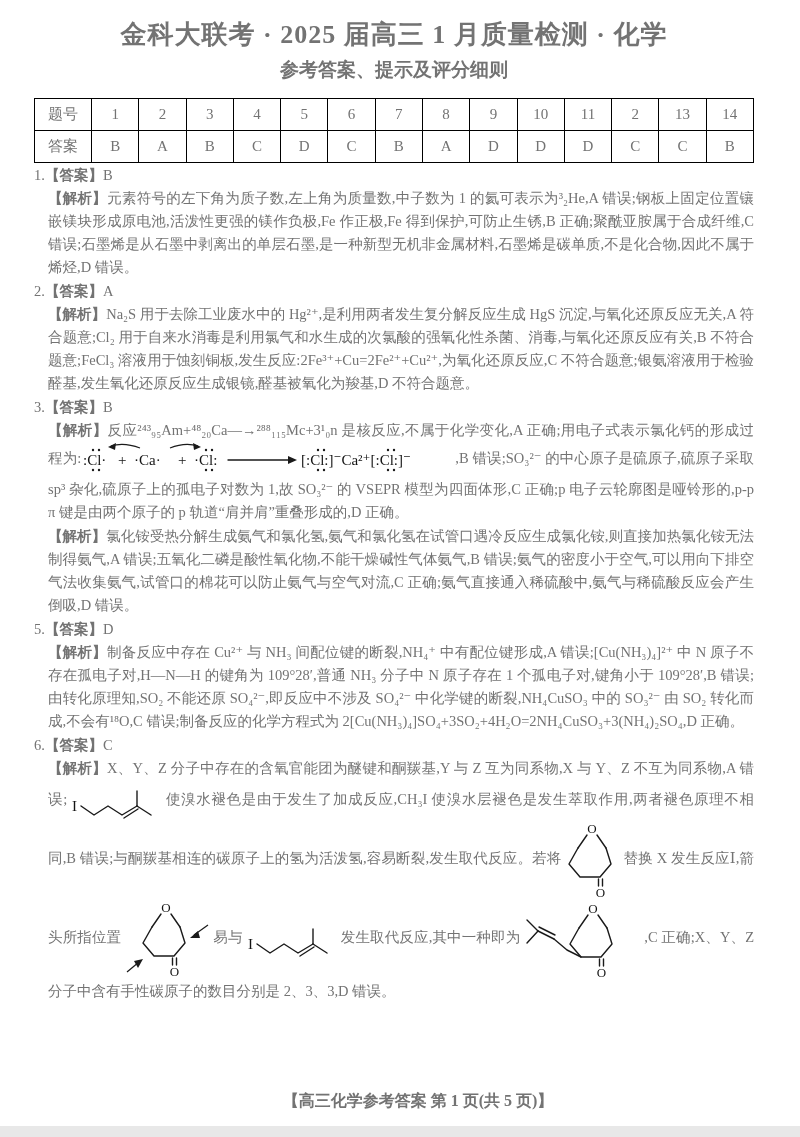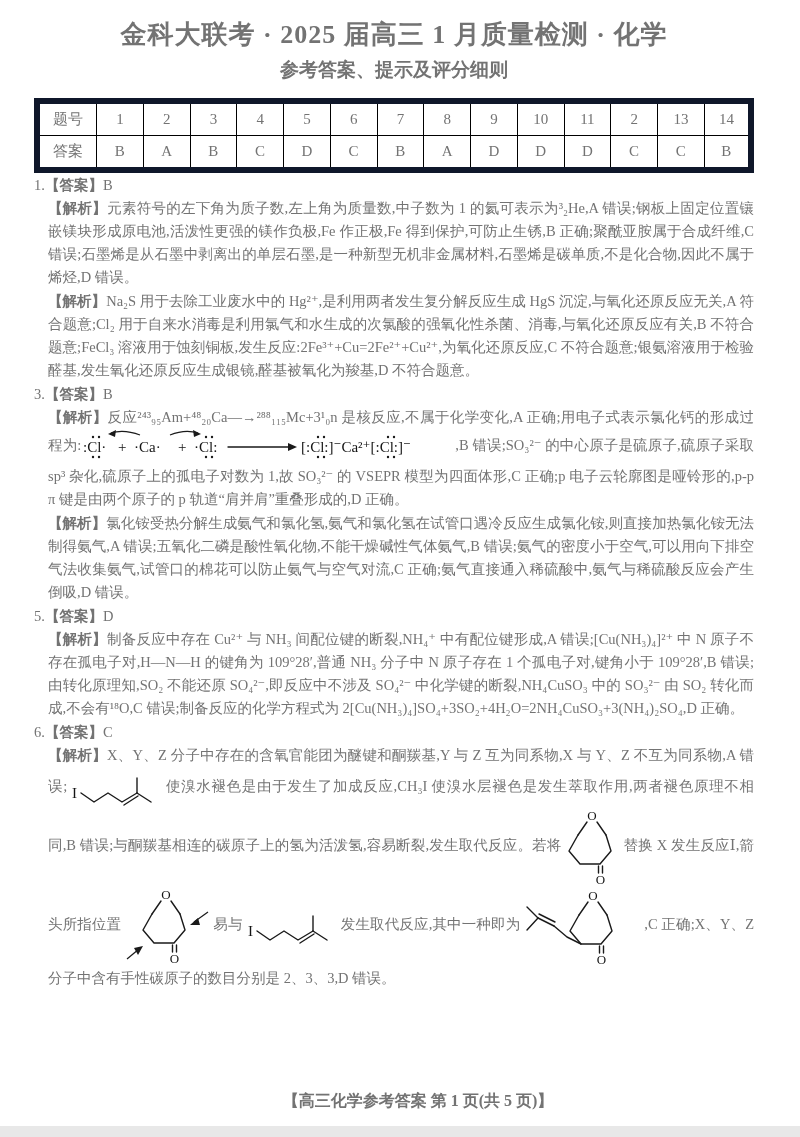--- a/index.html
+++ b/index.html
@@ -11,21 +11,21 @@
   }
   .title{
     text-align:center;font-size:26px;font-weight:bold;letter-spacing:1px;
     margin-top:6px;line-height:34px;
   }
   .subtitle{
     text-align:center;font-size:19px;font-weight:bold;margin-top:4px;line-height:28px;
   }
   table.ans{
     width:100%;border-collapse:collapse;margin-top:14px;
-    border:6px solid #0f172a;table-layout:fixed;
+    border:1px solid #0f172a;table-layout:fixed;
   }
   table.ans td{
     border:1px solid #000;text-align:center;height:31px;font-size:15px;
     padding:0;overflow:hidden;
   }
   table.ans td.hd{width:56px;font-size:15px;}
   .section-heading{
     font-size:15px;font-weight:bold;margin-top:10px;line-height:23px;
   }
   .qblock{margin-top:1px;}
@@ -93,20 +93,21 @@
   </tbody>
     </table>
 
 
   <div class="qblock">
     <div class="qline"><span>1.</span><span class="b">【答案】</span><span>B</span></div>
     <div class="analysis"><span class="b">【解析】</span><span>元素符号的左下角为质子数,左上角为质量数,中子数为 1 的氦可表示为³₂He,A 错误;钢板上固定位置镶嵌镁块形成原电池,活泼性更强的镁作负极,Fe 作正极,Fe 得到保护,可防止生锈,B 正确;聚酰亚胺属于合成纤维,C 错误;石墨烯是从石墨中剥离出的单层石墨,是一种新型无机非金属材料,石墨烯是碳单质,不是化合物,因此不属于烯烃,D 错误。</span></div>
   </div>
 
   <div class="qblock">
+    <div class="qline"><span>2.</span><span class="b">【答案】</span><span>A</span></div>
     <div class="analysis"><span class="b">【解析】</span><span>Na₂S 用于去除工业废水中的 Hg²⁺,是利用两者发生复分解反应生成 HgS 沉淀,与氧化还原反应无关,A 符合题意;Cl₂ 用于自来水消毒是利用氯气和水生成的次氯酸的强氧化性杀菌、消毒,与氧化还原反应有关,B 不符合题意;FeCl₃ 溶液用于蚀刻铜板,发生反应:2Fe³⁺+Cu=2Fe²⁺+Cu²⁺,为氧化还原反应,C 不符合题意;银氨溶液用于检验醛基,发生氧化还原反应生成银镜,醛基被氧化为羧基,D 不符合题意。</span></div>
   </div>
 
   <div class="qblock">
     <div class="qline"><span>3.</span><span class="b">【答案】</span><span>B</span></div>
     <div class="analysis"><span class="b">【解析】</span><span>反应²⁴³₉₅Am+⁴⁸₂₀Ca―→²⁸⁸₁₁₅Mc+3¹₀n 是核反应,不属于化学变化,A 正确;用电子式表示氯化钙的形成过程为:</span><svg class="eformula" width="372" height="36" viewBox="0 0 372 36">
         <text x="1" y="23" font-size="15">:Cl·</text>
         <circle class="dot" cx="11" cy="8" r="1.2"></circle>
           <circle class="dot" cx="17" cy="8" r="1.2"></circle>
         <circle class="dot" cx="11" cy="28" r="1.2"></circle>

